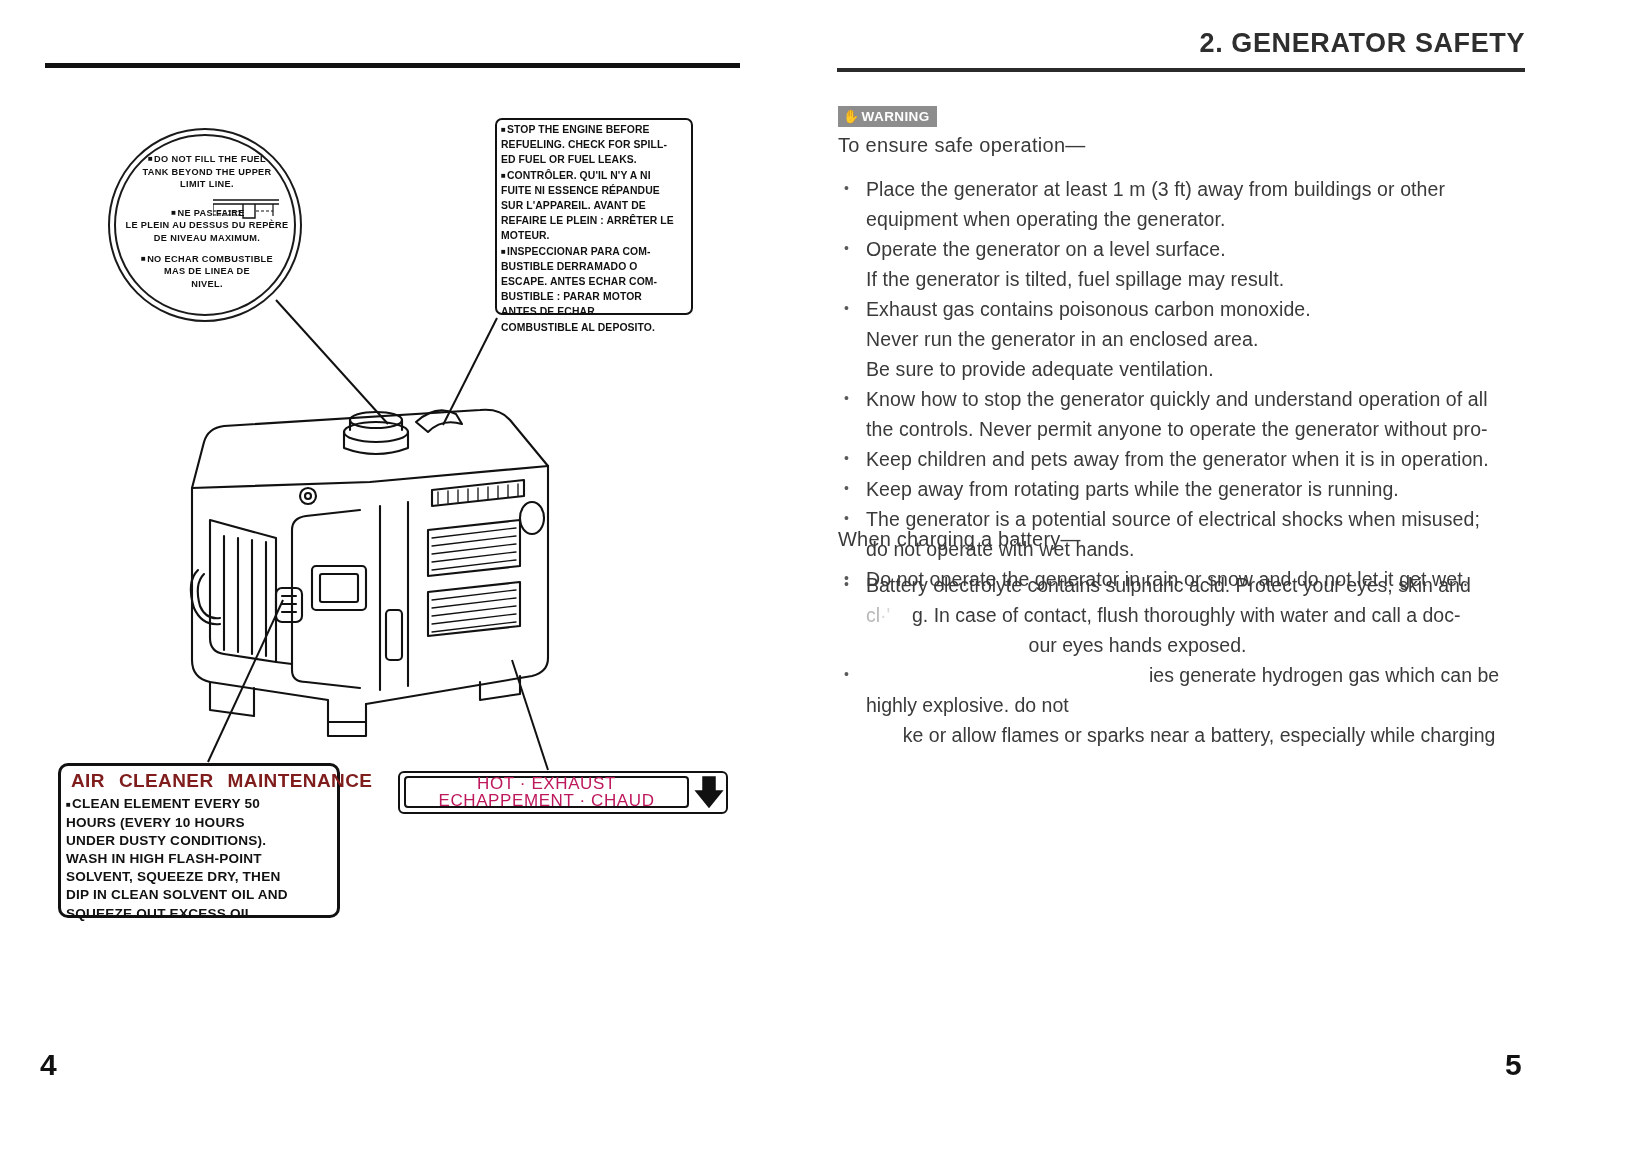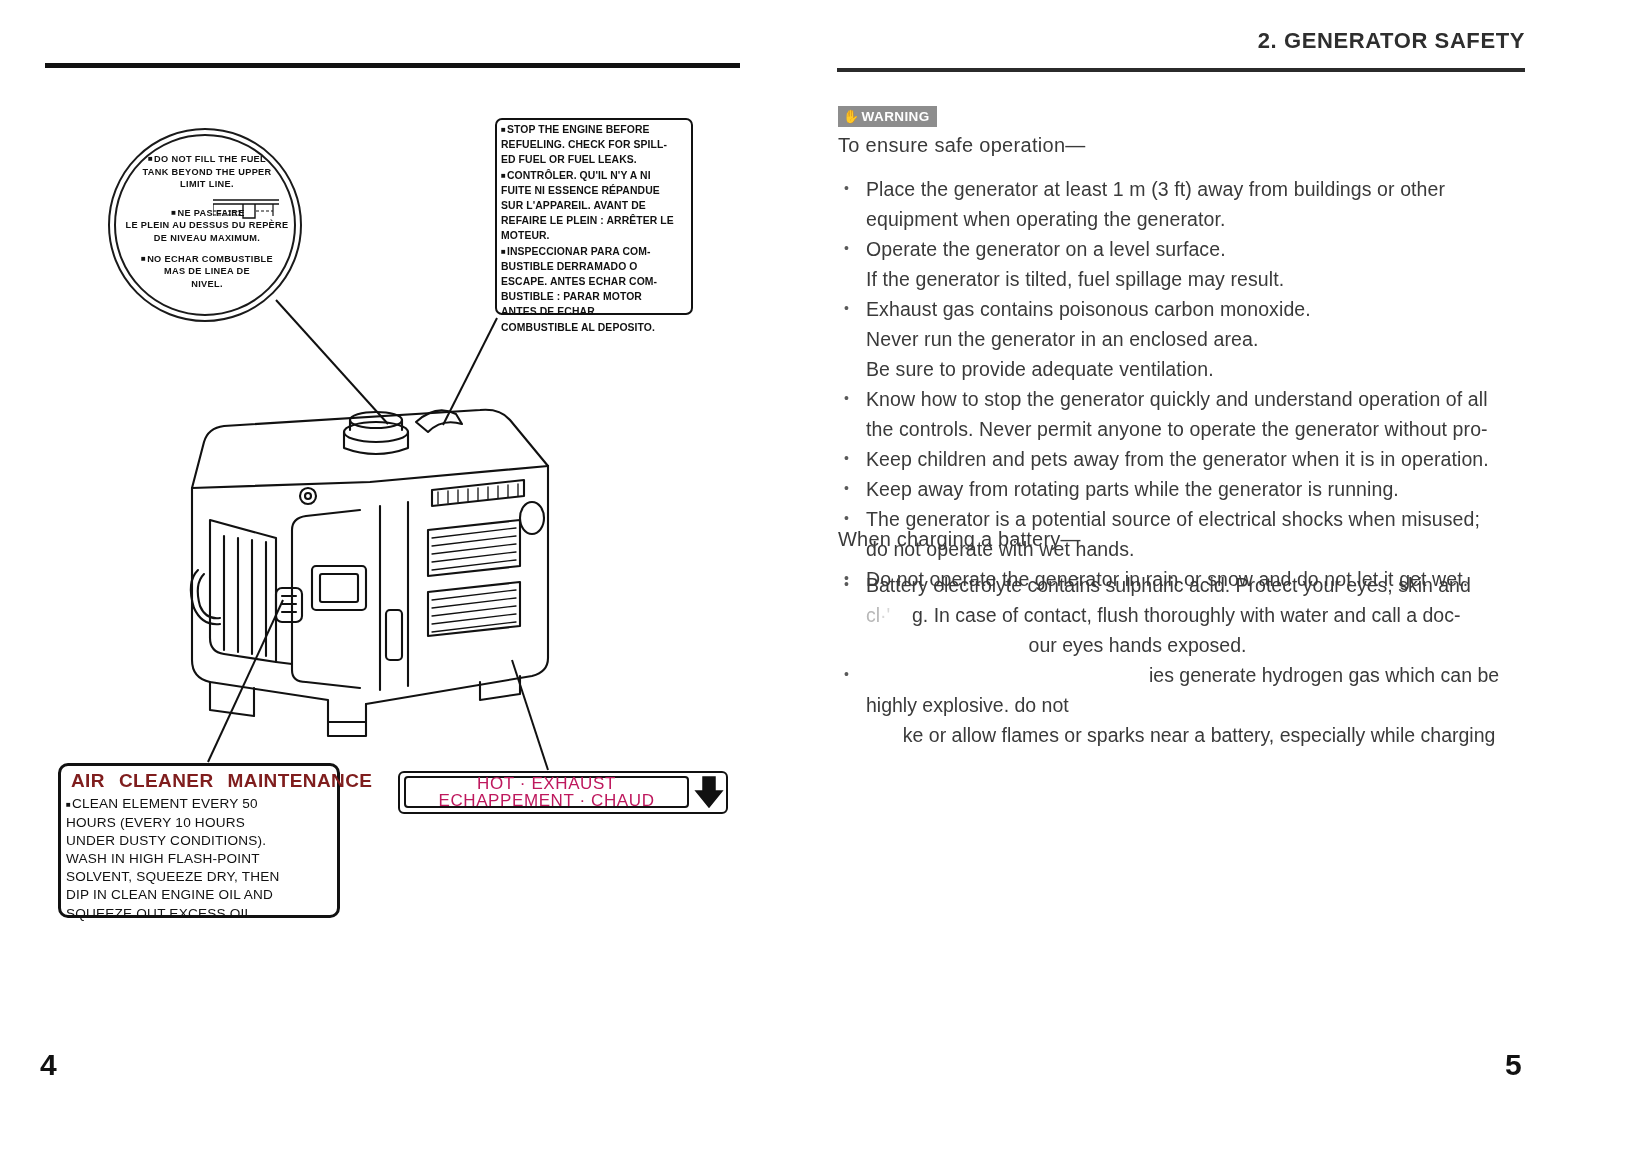--- a/index.html
+++ b/index.html
@@ -141,21 +141,21 @@
     letter-spacing: 0.4px;
     color: #7f1d1d;
   }
   .air-title span { margin: 0 7px; }
   .air-body {
     position: absolute;
     left: 66px;
     top: 795px;
     width: 270px;
     font-size: 13.6px;
-    font-weight: normal;
+    font-weight: bold;
     line-height: 18.1px;
     letter-spacing: 0.2px;
     color: #111;
   }
   .air-body div { white-space: nowrap; }
 
   
   .hot-label {
     position: absolute;
     left: 398px;
@@ -202,21 +202,21 @@
   
   .leader { position: absolute; top: 0; left: 0; pointer-events: none; }
 
   
   .chapter-title {
     position: absolute;
     left: 1120px;
     top: 28px;
     width: 405px;
     text-align: right;
-    font-size: 22px;
+    font-size: 27px;
     font-weight: bold;
     letter-spacing: 0.6px;
     color: #2e2e2e;
   }
   .right-rule {
     position: absolute;
     left: 837px;
     top: 68px;
     width: 688px;
     height: 4px;
@@ -457,21 +457,21 @@
   <div class="air-label"></div>
   <div class="air-title">
     <span>AIR</span><span>CLEANER</span><span>MAINTENANCE</span>
   </div>
   <div class="air-body">
     <div><span class="sq"></span><span>CLEAN ELEMENT EVERY 50</span></div>
     <div>HOURS (EVERY 10 HOURS</div>
     <div>UNDER DUSTY CONDITIONS).</div>
     <div>WASH IN HIGH FLASH-POINT</div>
     <div>SOLVENT, SQUEEZE DRY, THEN</div>
-    <div>DIP IN CLEAN ENGINE OIL AND</div>
+    <div>DIP IN CLEAN SOLVENT OIL AND</div>
     <div>SQUEEZE OUT EXCESS OIL.</div>
   </div>
 
   <div class="hot-label"></div>
   <div class="hot-inner"></div>
   <div class="hot-text">
     <span class="l1">HOT · EXHAUST</span>
     <span class="l2">ECHAPPEMENT · CHAUD</span>
   </div>
   <svg class="hot-arrow" viewBox="0 0 32 34">

